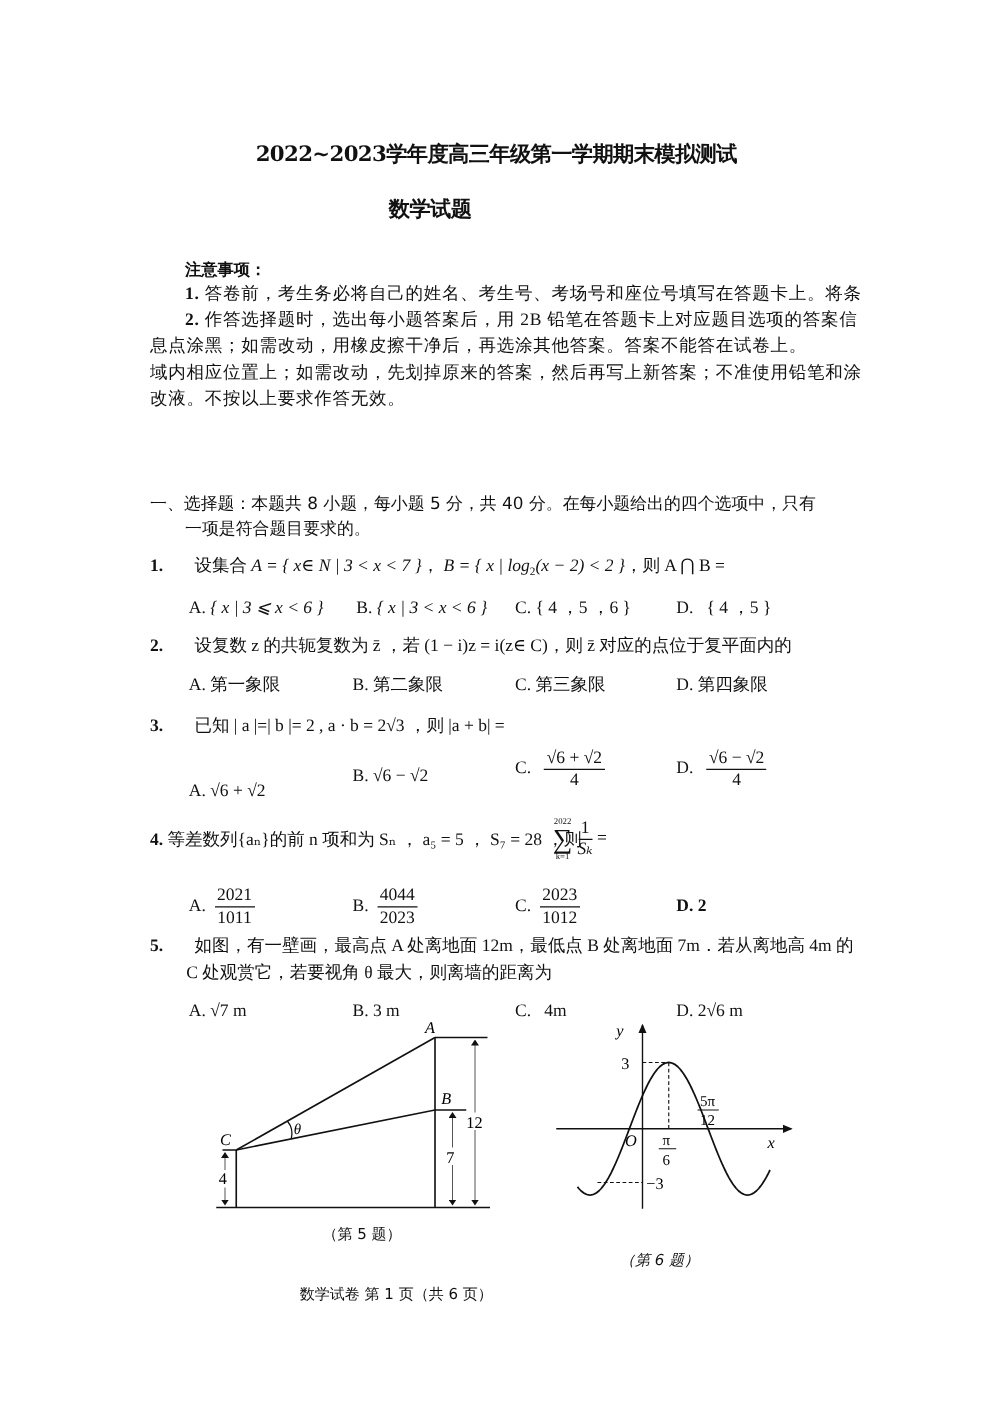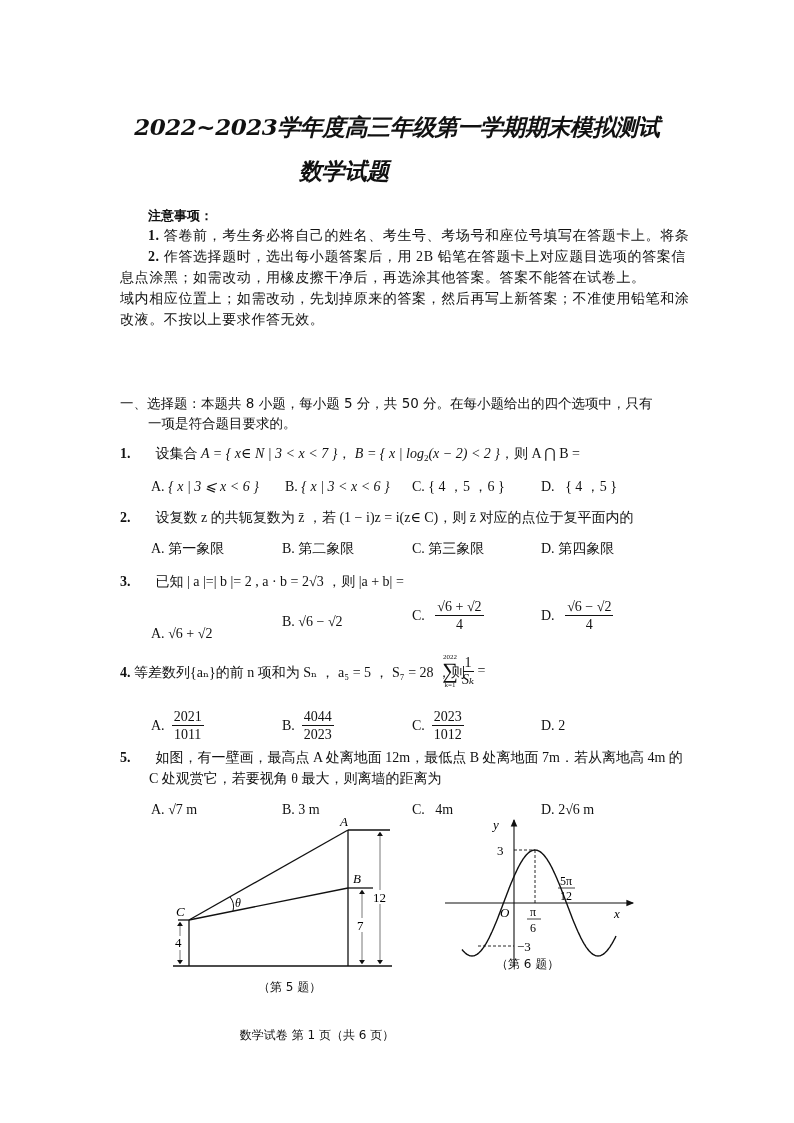--- a/index.html
+++ b/index.html
@@ -1,19 +1,19 @@
 <!DOCTYPE html>
 <html><head>
 <meta charset="utf-8">
 <style>
   html, body { margin: 0; padding: 0; background: #ffffff; }
   body { width: 794px; height: 1123px; position: relative; overflow: hidden;
          font-family: "Liberation Serif", "DejaVu Serif", serif; color: #111; }
   .abs { position: absolute; white-space: nowrap; }
-  .title { font-family: "DejaVu Serif", "Liberation Serif", serif; font-weight: bold; font-size: 23px; letter-spacing: -0.5px; font-style: italic; }
+  .title { font-family: "DejaVu Serif", "Liberation Serif", serif; font-weight: bold; font-size: 17px; letter-spacing: -0.5px; }
   .notice-head { font-family: "DejaVu Sans", sans-serif; font-weight: bold; font-size: 13px; }
   .body-text { font-size: 14px; line-height: 20px; }
   .notice p { margin: 0; font-size: 14px; line-height: 21px; letter-spacing: 0.6px; }
   .notice .ind { padding-left: 28px; }
   .sec { font-family: "DejaVu Sans", sans-serif; font-size: 13.5px; line-height: 21px; }
   .qnum { font-weight: bold; }
   .it { font-style: italic; }
   .bold { font-weight: bold; }
   .frac { display: inline-flex; flex-direction: column; align-items: center; vertical-align: middle; line-height: 17px; }
   .frac .num { border-bottom: 1px solid #111; padding: 0 2px; }
@@ -30,21 +30,21 @@
 
 <div class="abs notice-head" style="left:148px; top:207px;">注意事项：</div>
 <div class="abs notice" style="left:120px; top:225px; width:560px;">
   <p class="ind"><span class="bold">1.</span> <span>答卷前，考生务必将自己的姓名、考生号、考场号和座位号填写在答题卡上。将条</span></p>
   <p class="ind"><span class="bold">2.</span> <span>作答选择题时，选出每小题答案后，用 2B 铅笔在答题卡上对应题目选项的答案信</span></p>
   <p>息点涂黑；如需改动，用橡皮擦干净后，再选涂其他答案。答案不能答在试卷上。</p>
   <p>域内相应位置上；如需改动，先划掉原来的答案，然后再写上新答案；不准使用铅笔和涂</p>
   <p>改液。不按以上要求作答无效。</p>
 </div>
 
-<div class="abs sec" style="left:120px; top:393px;">一、选择题：本题共 8 小题，每小题 5 分，共 50 分。在每小题给出的四个选项中，只有</div>
+<div class="abs sec" style="left:120px; top:393px;">一、选择题：本题共 8 小题，每小题 5 分，共 40 分。在每小题给出的四个选项中，只有</div>
 <div class="abs sec" style="left:148px; top:413px;">一项是符合题目要求的。</div>
 
 <div class="abs body-text" style="left:120px; top:444px;">
   <span class="qnum">1.</span>
   <span style="display:inline-block;width:18px;"></span>
   <span>设集合</span>
   <span class="it">A = { x∈ N | 3 &lt; x &lt; 7 }</span>，
   <span class="it">B = { x | log</span><span class="sub">2</span><span class="it">(x − 2) &lt; 2 }</span><span>，则 A ⋂ B =</span>
 </div>
 <div class="abs body-text" style="left:151px; top:477px;"><span>A.</span> <span class="it">{ x | 3 ⩽ x &lt; 6 }</span></div>
@@ -99,21 +99,21 @@
       <span>1011</span>
     </span></div>
 <div class="abs body-text" style="left:282px; top:708px;"><span style="vertical-align:middle;">B.</span>&nbsp;&nbsp;<span class="frac">
       <span class="num">4044</span>
       <span>2023</span>
     </span></div>
 <div class="abs body-text" style="left:412px; top:708px;"><span style="vertical-align:middle;">C.</span>&nbsp;&nbsp;<span class="frac">
       <span class="num">2023</span>
       <span>1012</span>
     </span></div>
-<div class="abs body-text" style="left:541px; top:716px;"><span>D.</span> <span>2</span></div>
+<div class="abs body-text" style="left:541px; top:716px;font-weight:bold;"><span>D.</span> <span>2</span></div>
 
 <div class="abs body-text" style="left:120px; top:748px;">
   <span class="qnum">5.</span>
   <span style="display:inline-block;width:18px;"></span>
   <span>如图，有一壁画，最高点 A 处离地面 12m，最低点 B 处离地面 7m．若从离地高 4m 的</span>
 </div>
 <div class="abs body-text" style="left:149px; top:769px;">C 处观赏它，若要视角 θ 最大，则离墙的距离为</div>
 <div class="abs body-text" style="left:151px; top:800px;"><span>A.</span> <span>√7 m</span></div>
 <div class="abs body-text" style="left:282px; top:800px;"><span>B.</span> <span>3 m</span></div>
 <div class="abs body-text" style="left:412px; top:800px;"><span>C.</span>&nbsp;&nbsp; <span>4m</span></div>
@@ -167,15 +167,15 @@
   <text x="60" y="107" font-size="13" font-style="italic">O</text>
   <text x="57" y="45" font-size="13">3</text>
   <text x="77" y="141" font-size="13">−3</text>
   <text x="90" y="106" font-size="12">π</text>
   <line x1="87" y1="109" x2="101" y2="109" stroke="#111" stroke-width="0.8"></line>
   <text x="90" y="122" font-size="12">6</text>
   <text x="120" y="75" font-size="12">5π</text>
   <line x1="118" y1="78" x2="135" y2="78" stroke="#111" stroke-width="0.8"></line>
   <text x="120" y="90" font-size="12">12</text>
 </svg>
-<div class="abs caption" style="left:496px; top:956px;">（第 6 题）</div>
+<div class="abs caption" style="left:496px; top:1000px;font-style:italic;">（第 6 题）</div>
 
 <div class="abs footer" style="left:0; width:634px; text-align:center; top:1027px;">数学试卷 第 1 页（共 6 页）</div>
 
 </body></html>

